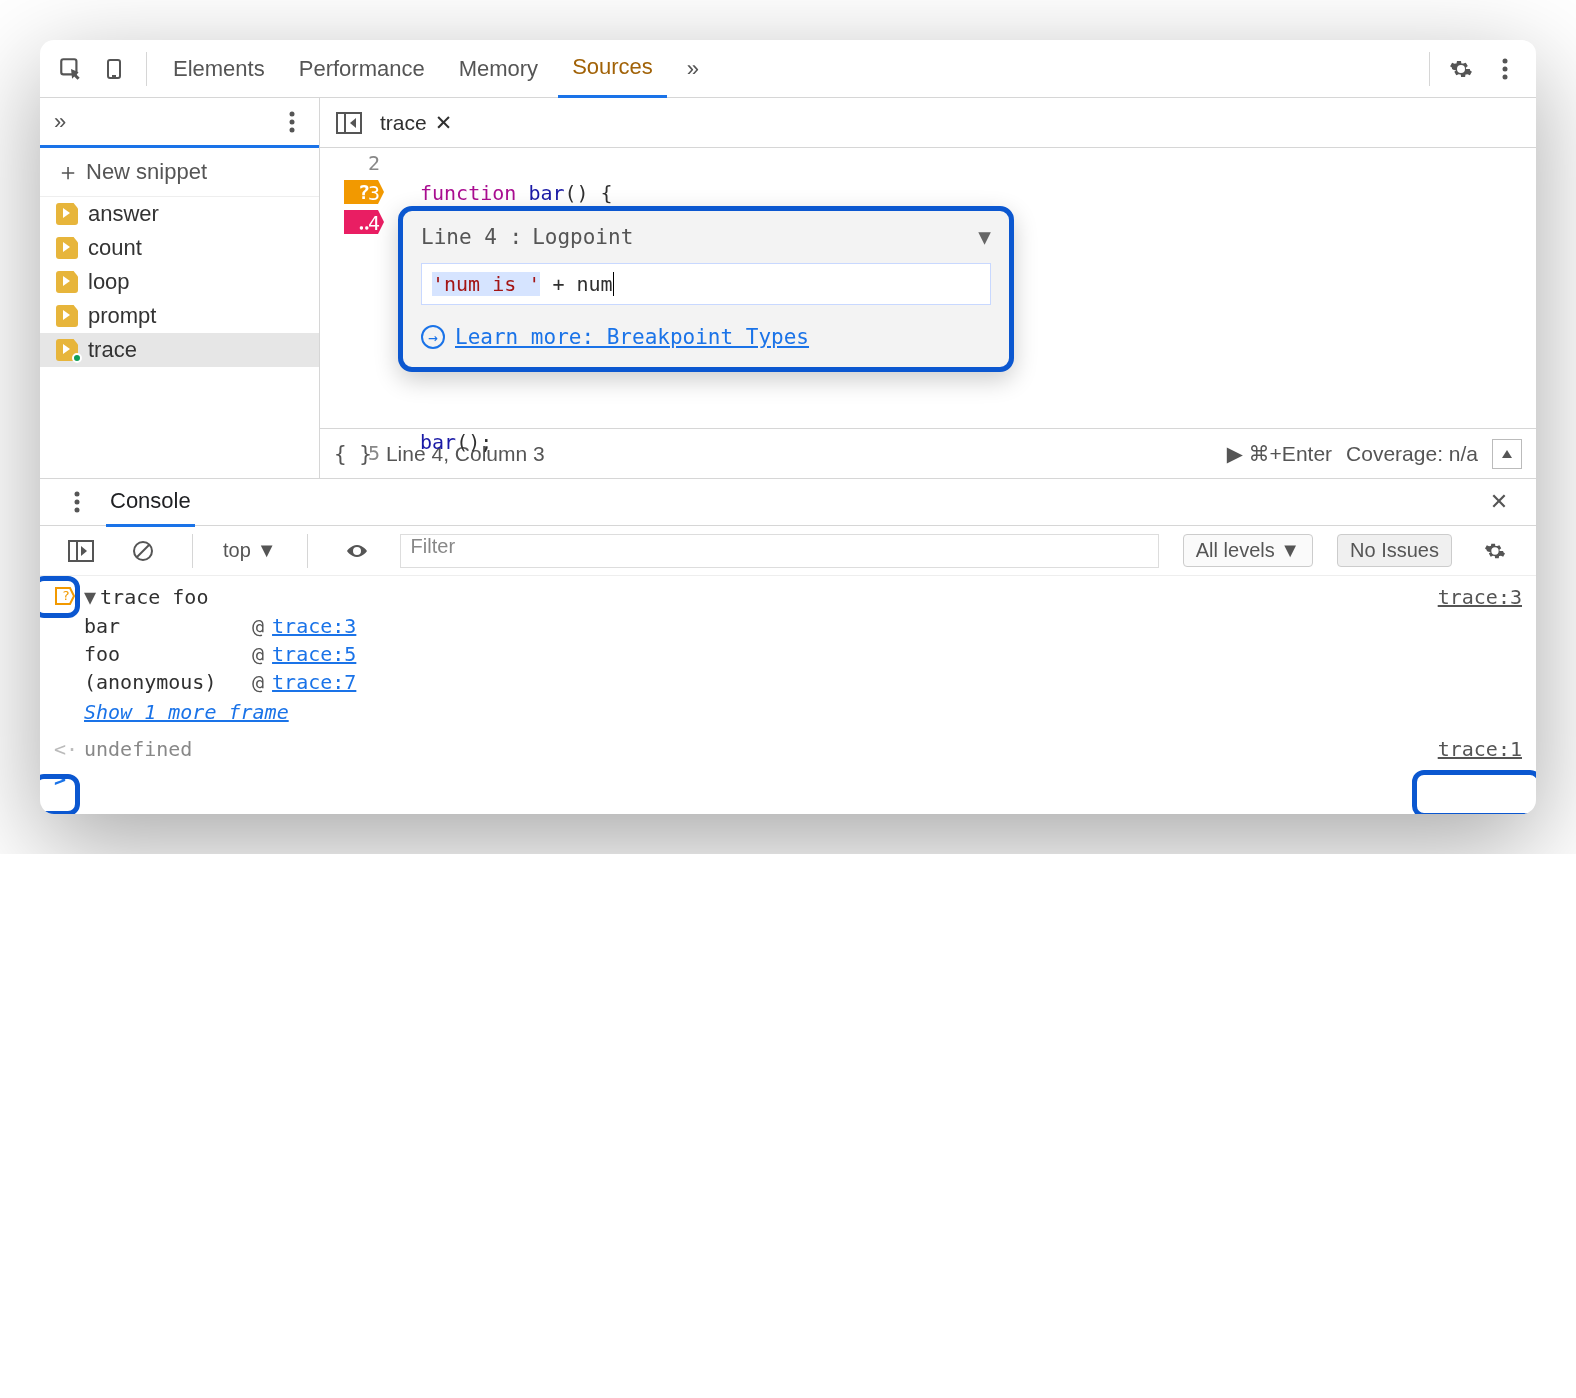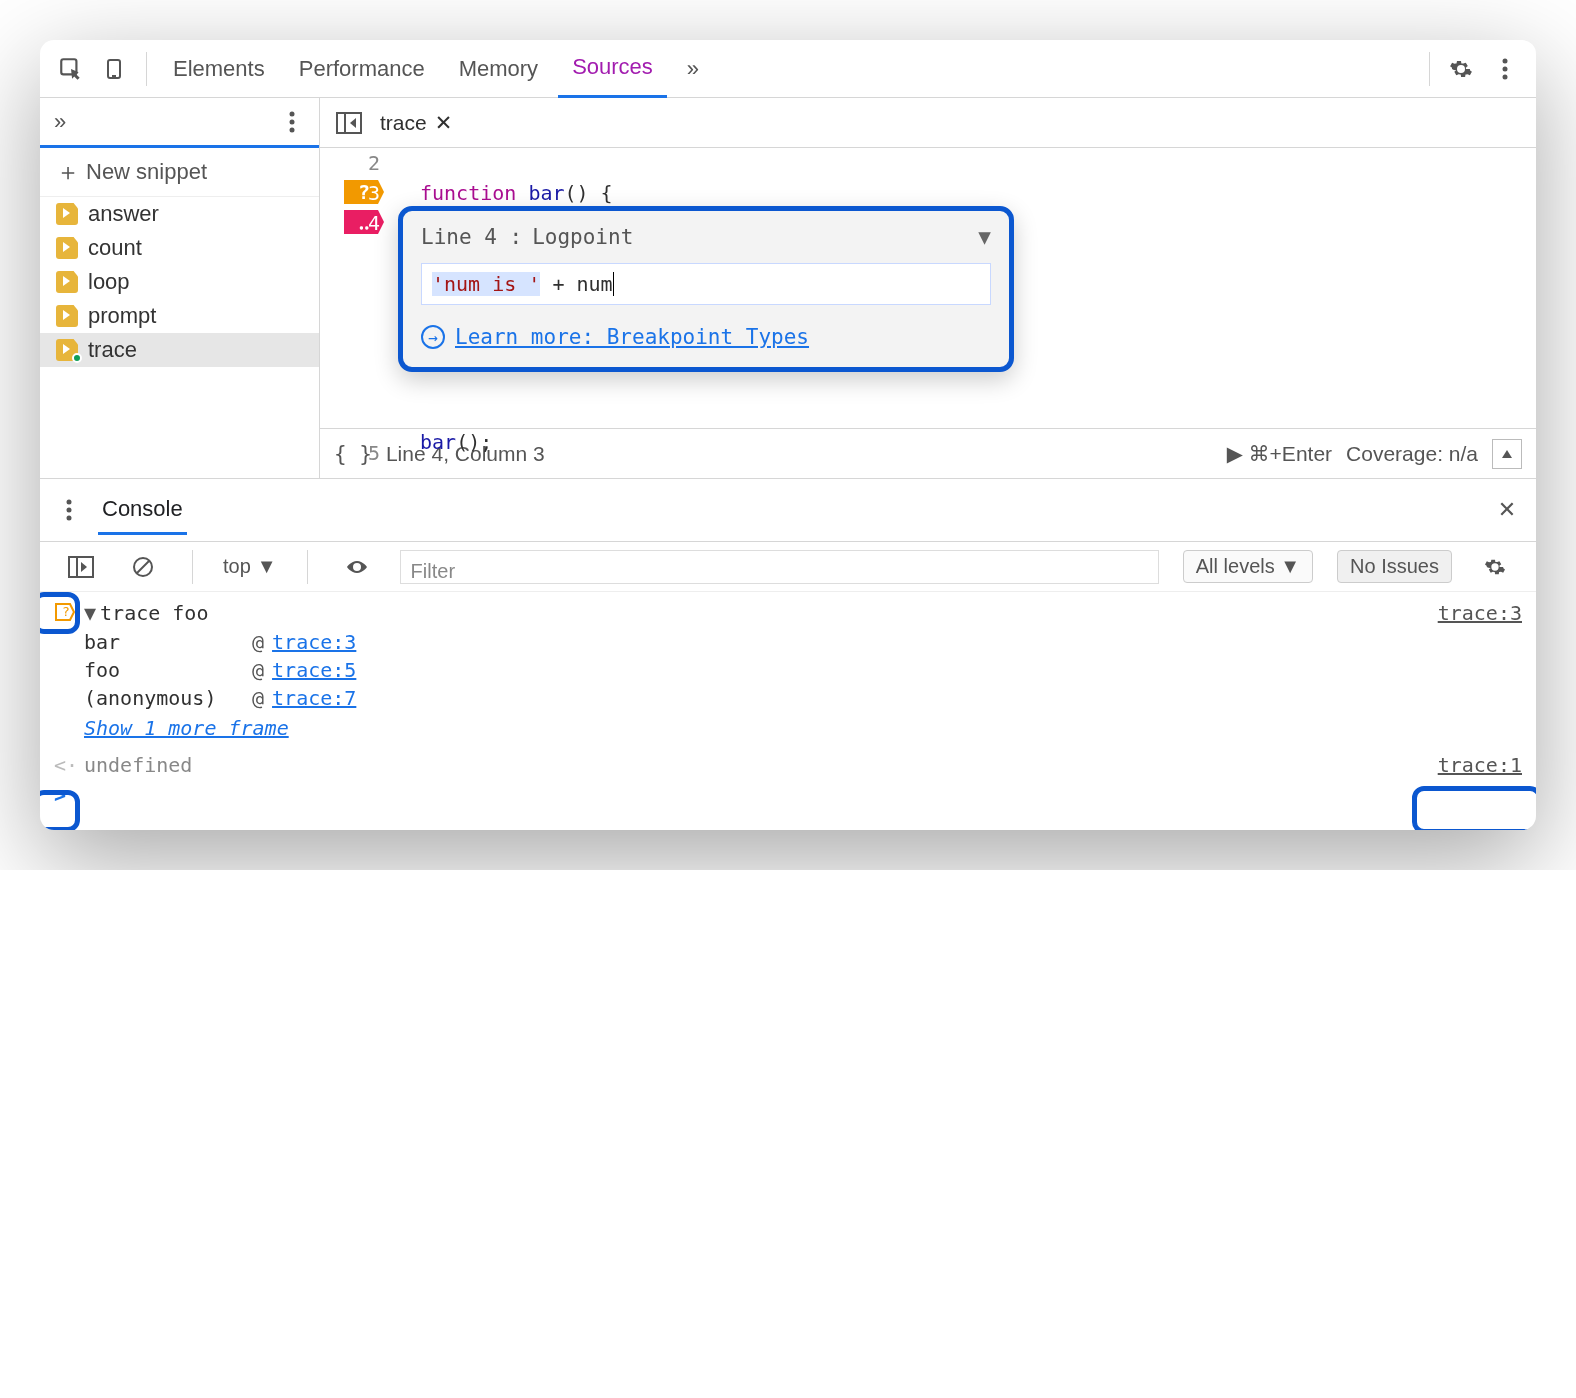--- a/index.html
+++ b/index.html
@@ -6,21 +6,21 @@
   body { background:#fff; font-family: "Helvetica Neue", Arial, sans-serif; font-size:20px; color:#303030; }
   .window { width:1496px; margin:40px; background:#fff; border-radius:14px; box-shadow:0 30px 100px rgba(0,0,0,.35); overflow:hidden; }
   .titlebar { height:46px; background:#f0f0f0; display:flex; align-items:center; padding:0 16px; border-bottom:1px solid #ddd; }
   .tbtn { width:17px; height:17px; border-radius:50%; margin-right:10px; }
   .tb-red{background:#ff5f57;} .tb-yel{background:#febc2e;} .tb-grn{background:#28c840;}
   .title { flex:1; text-align:center; font-weight:600; font-size:21px; color:#333; }
 
   .tabstrip { height:58px; border-bottom:1px solid #d6d6d6; display:flex; align-items:center; padding:0 12px; gap:6px;}
   .icon-btn { width:38px; height:38px; display:flex; align-items:center; justify-content:center; color:#555; cursor:pointer; border-radius:4px;}
   .tab { padding:12px 14px; font-size:22px; color:#555; cursor:pointer; height:58px; display:flex; align-items:center;}
-  .tab.active { color:#a21caf; border-bottom:3px solid #1a73e8; font-weight:500;}
+  .tab.active { color:#a16207; border-bottom:3px solid #1a73e8; font-weight:500;}
   .vsep { width:1px; height:34px; background:#d6d6d6; margin:0 6px;}
   .spacer { flex:1; }
 
   .split { display:flex; height:380px; }
   .left { width:280px; border-right:1px solid #d6d6d6; display:flex; flex-direction:column;}
   .left-head { height:50px; border-bottom:3px solid #1a73e8; display:flex; align-items:center; justify-content:space-between; padding:0 8px 0 14px;}
   .dblchev { font-size:22px; color:#555;}
   .kebab { font-size:22px; color:#555; letter-spacing:0;}
   .newsnip { padding:8px 16px; font-size:22px; color:#555; display:flex; align-items:center; gap:6px; cursor:pointer; border-bottom:1px solid #eee;}
   .file { padding:4px 16px; display:flex; align-items:center; gap:10px; font-size:22px; color:#333; cursor:pointer; position:relative;}
@@ -47,25 +47,25 @@
   .popup-input .sel{background:#d6e4ff;}
   .popup-link{padding:20px 18px 18px;display:flex;align-items:center;gap:10px;}
   .popup-link a{color:#1a73e8;text-decoration:underline;font-size:21px;}
   .circ-arrow{width:24px;height:24px;border:2px solid #1a73e8;border-radius:50%;display:flex;align-items:center;justify-content:center;color:#1a73e8;font-size:16px;}
 
   .status{height:50px;border-top:1px solid #d6d6d6;display:flex;align-items:center;gap:14px;padding:0 14px;font-size:21px;color:#555;}
   .curly{font-family:monospace;}
   .status .spacer{flex:1;}
   .box-btn{border:1px solid #bbb;width:30px;height:30px;display:flex;align-items:center;justify-content:center;}
 
-  .drawer-head{height:64px;border-top:1px solid #d6d6d6;border-bottom:1px solid #d6d6d6;display:flex;align-items:center;padding:0 10px;gap:10px;}
+  .drawer-head{height:48px;border-top:1px solid #d6d6d6;border-bottom:1px solid #d6d6d6;display:flex;align-items:center;padding:0 18px;gap:10px;}
   .drawer-tab{color:#202124;border-bottom:3px solid #1a73e8;padding:10px 4px;font-size:22px;}
   .drawer-bar{height:50px;border-bottom:1px solid #eee;display:flex;align-items:center;padding:0 22px;gap:24px;font-size:20px;color:#555;}
   .ctxsel{display:flex;align-items:center;gap:6px;}
-  .filter{flex:1;border:1px solid #ddd;height:34px;padding:0 10px;font-size:20px;color:#888;background:#fff;display:flex;align-items:flex-end;}
+  .filter{flex:1;border:1px solid #ddd;height:34px;padding:0 10px;font-size:20px;color:#888;background:#fff;display:flex;align-items:flex-start;}
   .pill{border:1px solid #ccc;padding:4px 12px;border-radius:4px;background:#fafafa;}
   .no-iss{border:1px solid #ccc;padding:4px 12px;border-radius:4px;background:#f0f0f0;}
 
   .console{font-family:Menlo,Consolas,monospace;font-size:20px;color:#303030;padding:6px 14px 20px 14px;}
   .row{display:flex;padding:3px 0;}
   .row .left-ico{width:30px;display:flex;align-items:flex-start;}
   .row .msg{flex:1;}
   .row .src{color:#555;text-decoration:underline;}
   .stack{padding-left:30px;}
   .stackrow{display:flex;gap:8px;padding:2px 0;}

